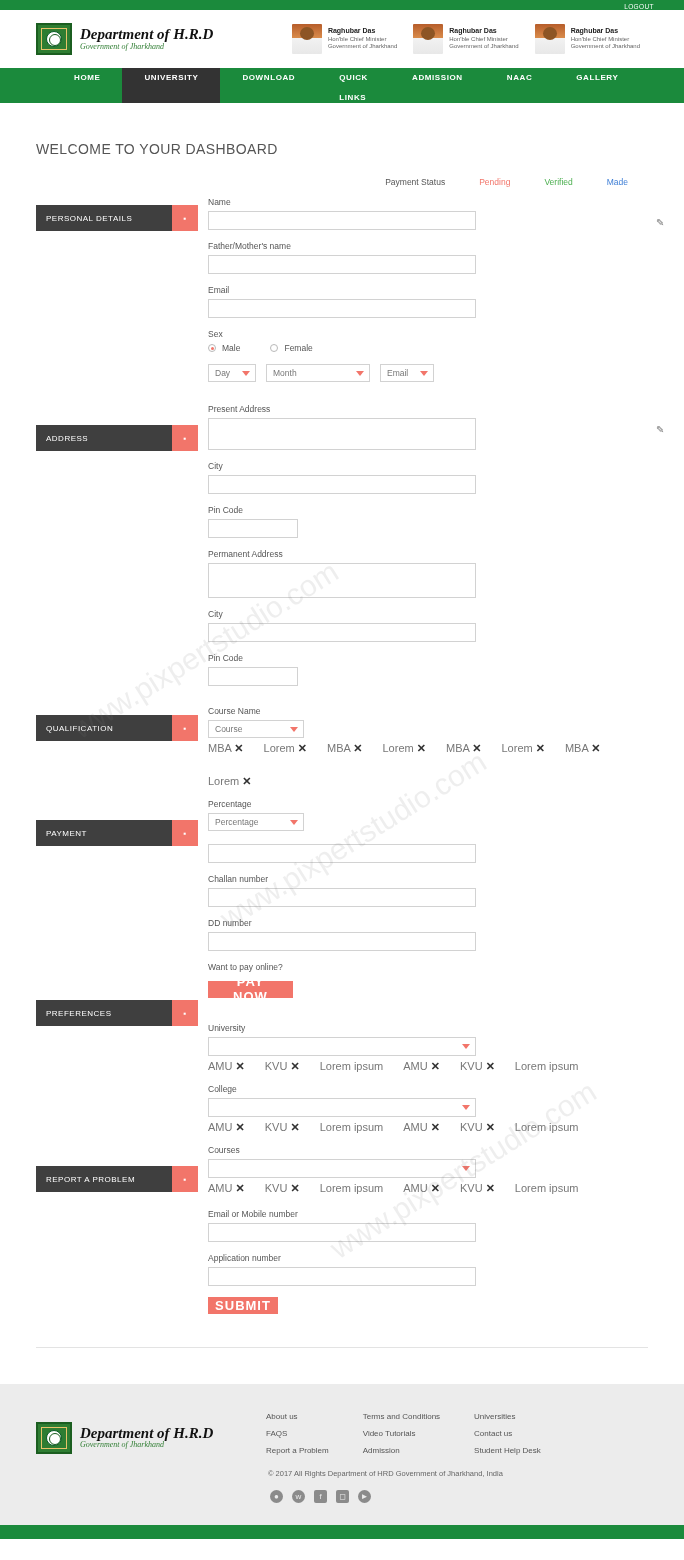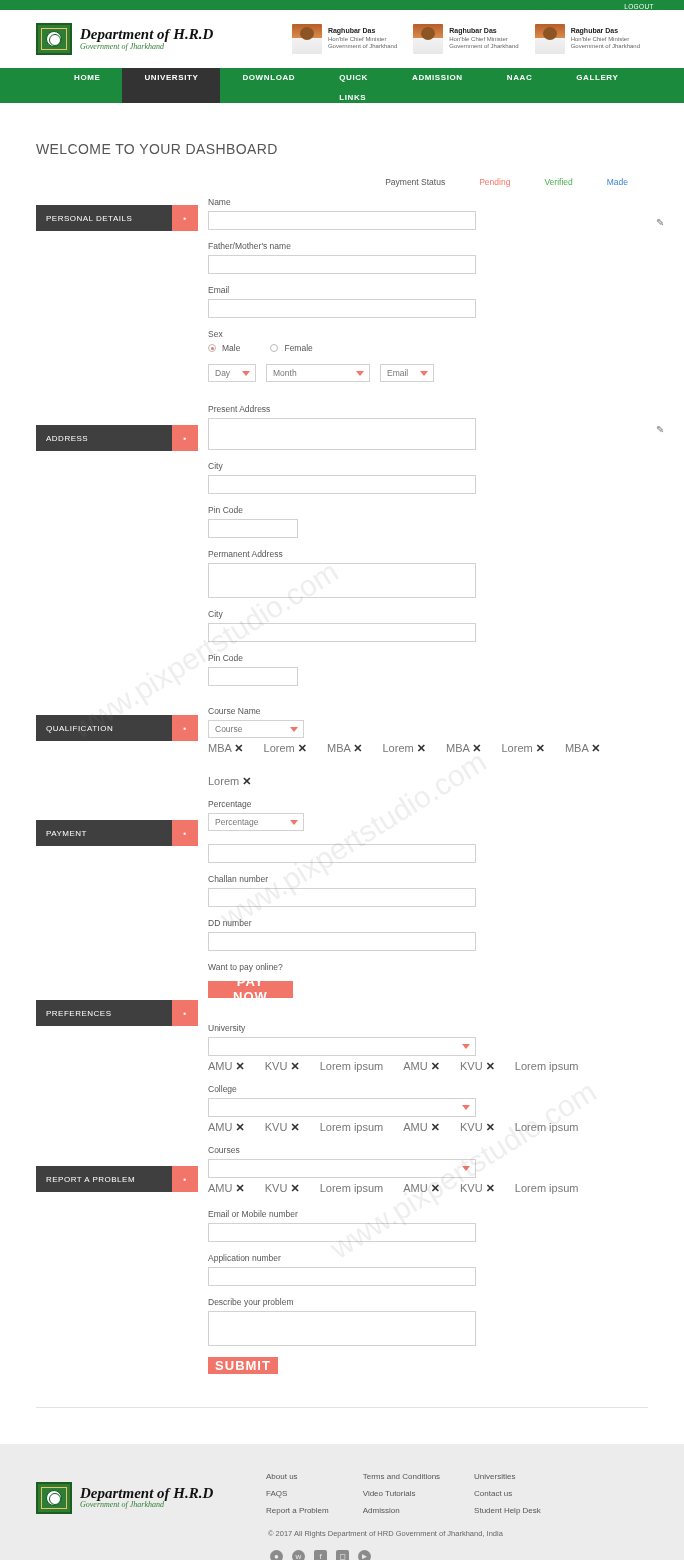--- a/index.html
+++ b/index.html
@@ -612,24 +612,20 @@
       <div class="field">
         <div class="field-label">Email or Mobile number</div>
         <input class="inp" type="text" value="" style="">
       </div>
 
       <div class="field">
         <div class="field-label">Application number</div>
         <input class="inp" type="text" value="" style="">
       </div>
 
-      <div class="field">
-        <div class="field-label">Describe your problem</div>
-        <textarea class="ta tall" style=""></textarea>
-      </div>
 
       <div class="field">
         <button class="btn submit">SUBMIT</button>
       </div>
 
     </div>
   </div>
 </div>
 
 <div class="divider"></div>

